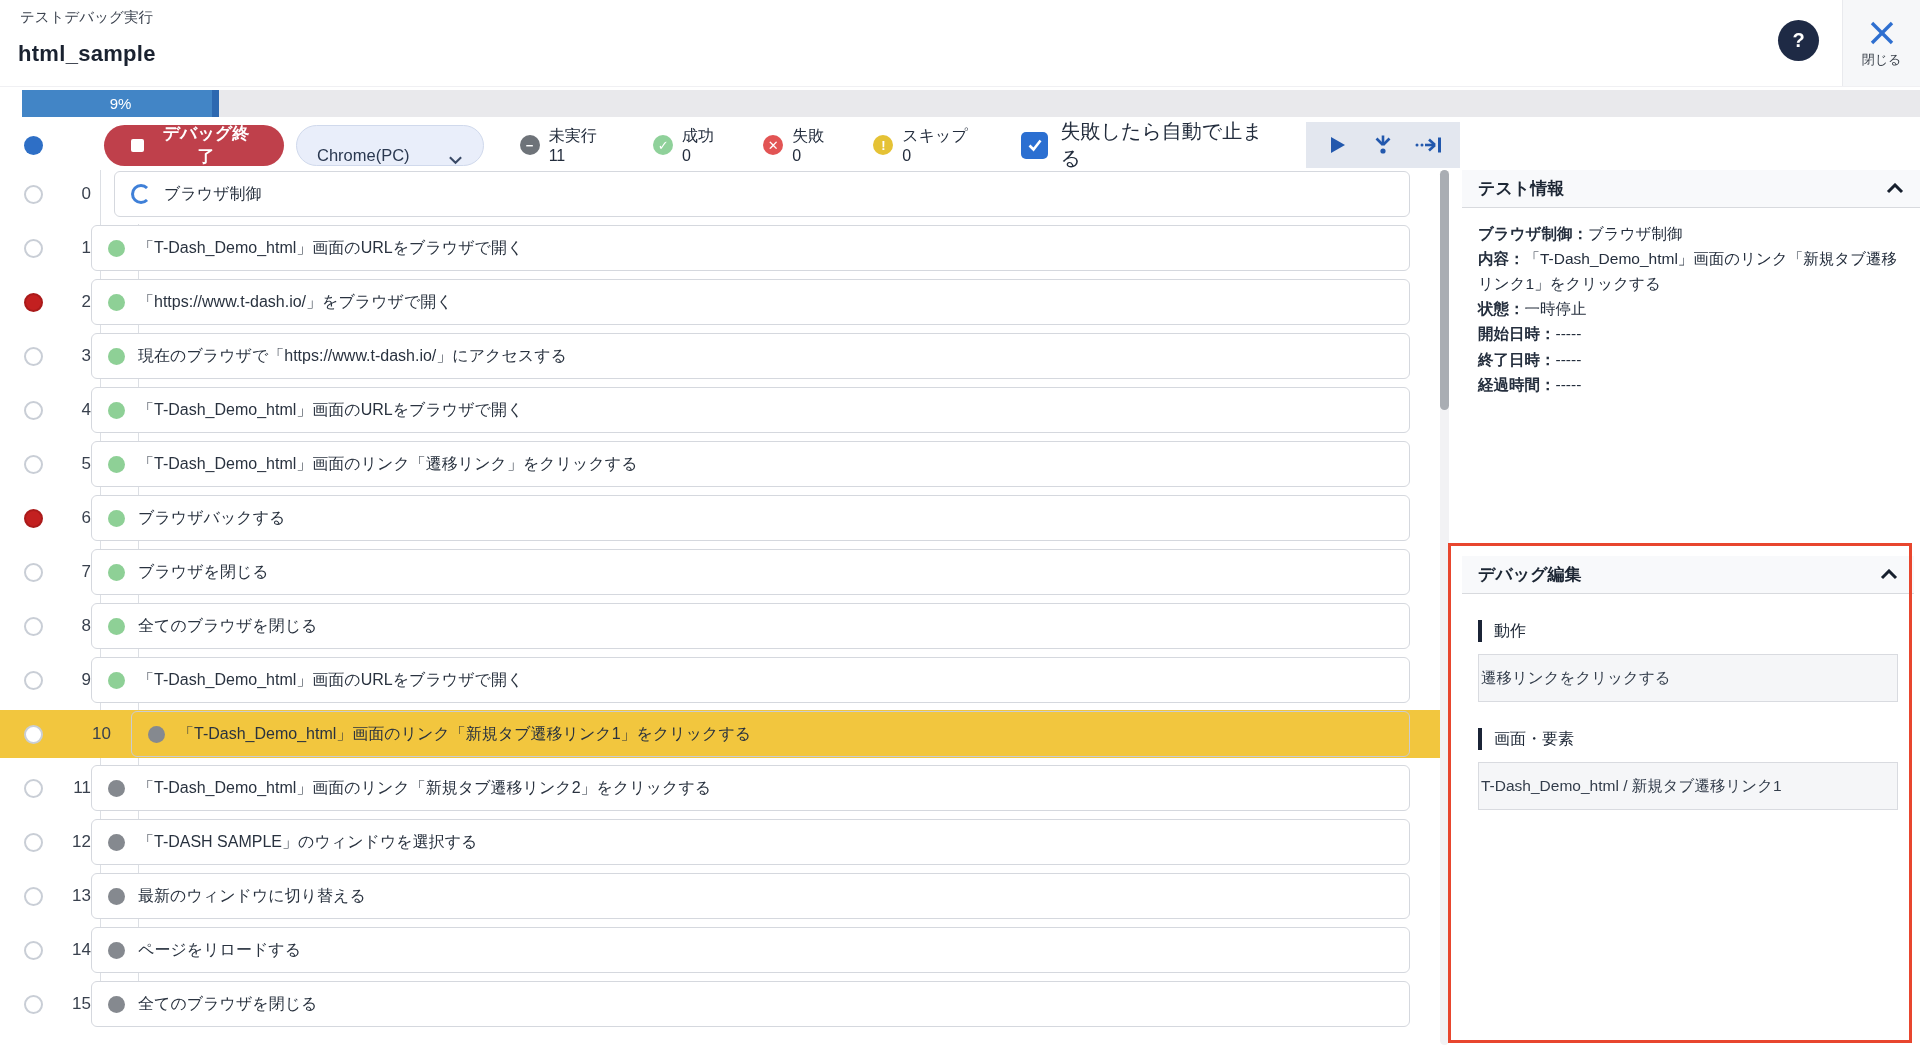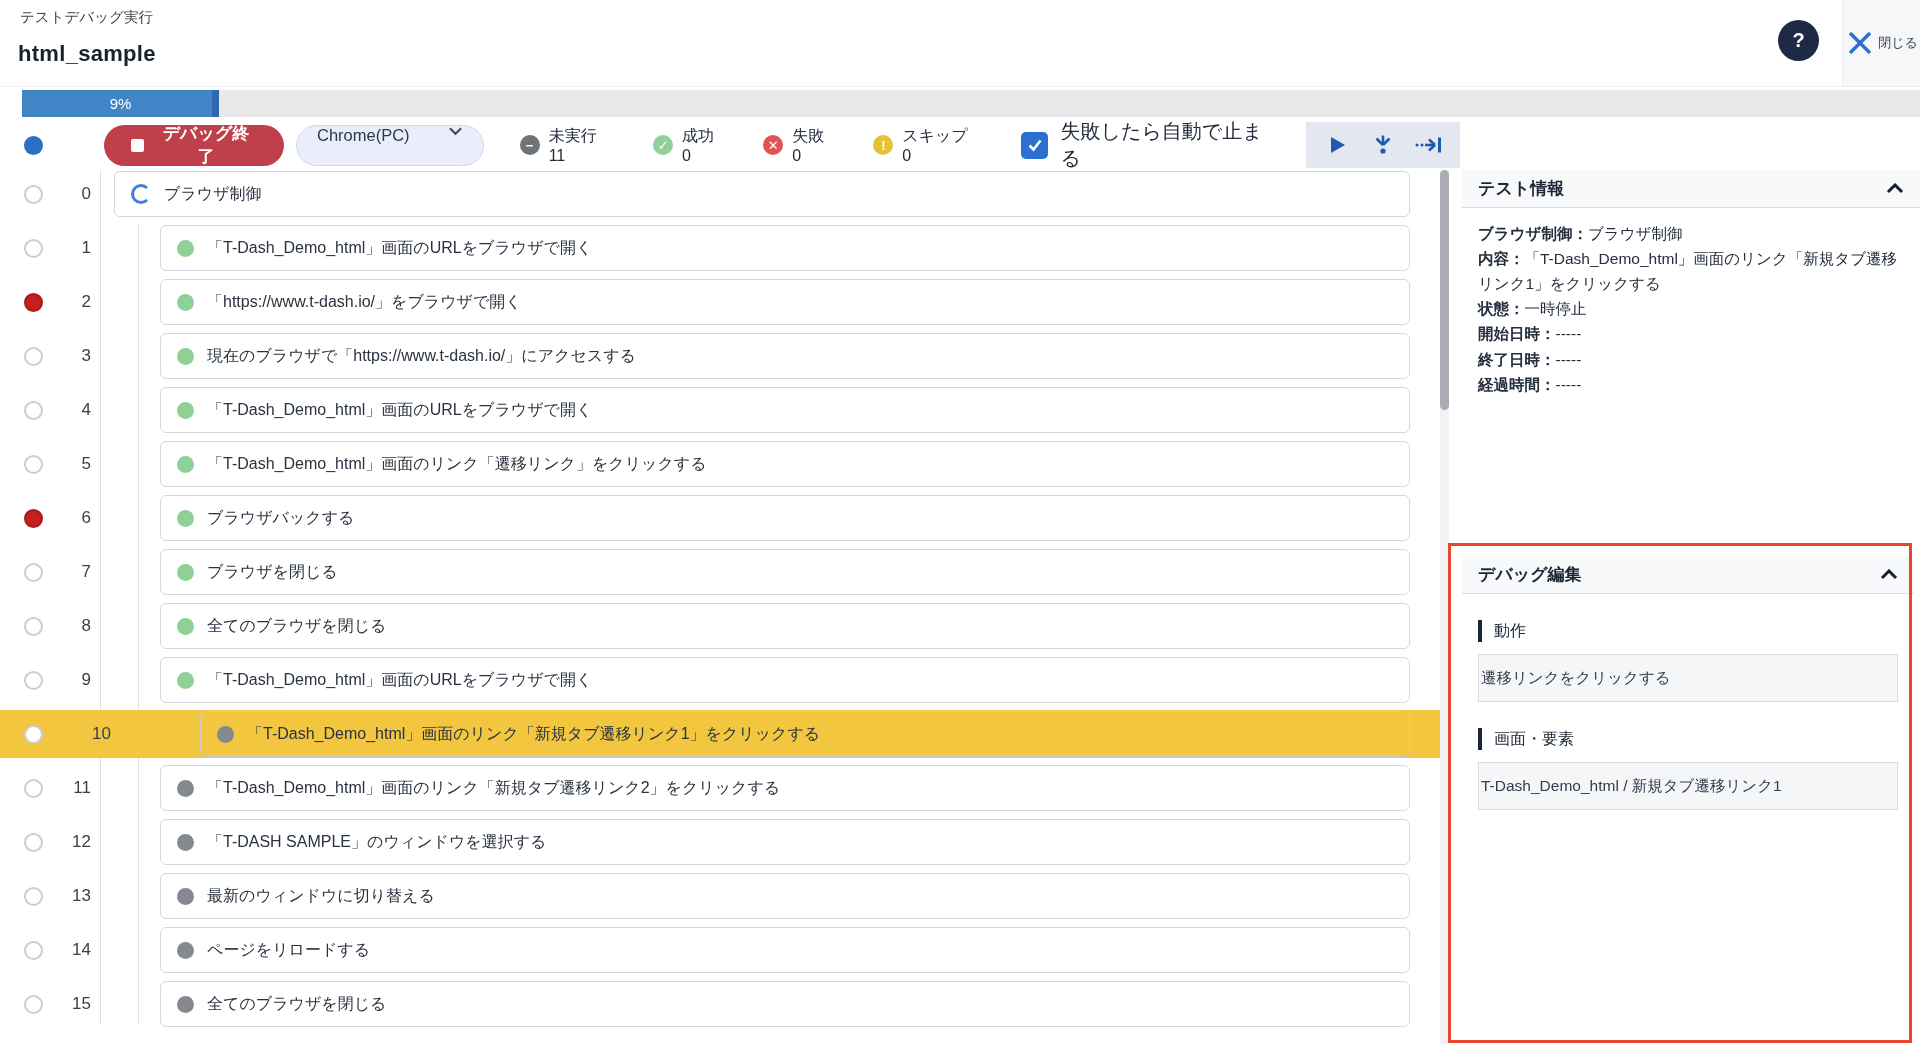--- a/index.html
+++ b/index.html
@@ -7,58 +7,58 @@
        font-family:"Liberation Sans","DejaVu Sans",sans-serif;}
 
   
   .hdr{position:absolute;left:0;top:0;width:1920px;height:86px;background:#fff;border-bottom:1px solid #f0f0f3;}
   .hdr-sub{position:absolute;left:20px;top:8px;font-size:14.5px;color:#3d4450;}
   .hdr-title{position:absolute;left:18px;top:30px;font-size:22px;font-weight:bold;color:#1a2230;letter-spacing:.3px;margin-top:11px;}
   .help-btn{position:absolute;left:1778px;top:20px;width:41px;height:41px;border-radius:50%;background:#1e2a45;
             color:#fff;font-size:20px;font-weight:bold;display:flex;align-items:center;justify-content:center;cursor:pointer;border:none;}
   .hdr-divider{position:absolute;left:1842px;top:0;width:1px;height:86px;background:#e9eaee;}
   .close-region{position:absolute;left:1843px;top:0;width:77px;height:86px;background:#f6f7f9;
-                display:flex;flex-direction:row;align-items:center;justify-content:center;gap:3px;cursor:pointer;}
+                display:flex;flex-direction:column;align-items:center;justify-content:center;gap:3px;cursor:pointer;}
   .close-label{font-size:13px;color:#3b424c;}
 
   
   .progress{position:absolute;left:22px;top:90px;width:1898px;height:27px;background:#e9e9ec;}
   .progress-fill{position:relative;height:100%;width:197px;background:#4285c6;display:flex;align-items:center;justify-content:center;}
   .progress-cap{position:absolute;right:0;top:0;width:7px;height:100%;background:#2d68b0;}
   .progress-label{color:#fff;font-size:15px;}
 
   
   .toolbar{position:absolute;left:0;top:121px;width:1460px;height:48px;display:flex;align-items:center;background:#fff;}
   .bp-all{margin-left:24px;width:19px;height:19px;border-radius:50%;background:#2e6fc6;flex:none;cursor:pointer;}
   .stop-btn{margin-left:61px;height:41px;padding:0 27px;border:none;border-radius:21px;background:#bf404b;color:#fff;
             font-size:17px;font-weight:bold;display:flex;align-items:center;gap:11px;cursor:pointer;
             font-family:inherit;}
   .stop-sq{width:13px;height:13px;background:#fff;border-radius:2px;flex:none;}
   .browser-dd{margin-left:12px;height:41px;padding:0 20px;border-radius:21px;background:#e9eefa;border:1px solid #d0d9ec;
-              display:flex;align-items:flex-start;font-size:16.5px;color:#2a3850;cursor:pointer;box-sizing:border-box;}
+              display:flex;align-items:flex-end;font-size:16.5px;color:#2a3850;cursor:pointer;box-sizing:border-box;}
   .browser-dd .dd-gap{width:38px;}
   .statuses{display:flex;align-items:center;gap:37px;margin-left:36px;}
   .status{display:flex;align-items:center;gap:9px;font-size:16px;color:#232d3d;}
   .sicon{width:20px;height:20px;border-radius:50%;color:#fff;font-size:13px;font-weight:bold;
          display:flex;align-items:center;justify-content:center;flex:none;line-height:1;}
   .autostop{display:flex;align-items:center;gap:12px;margin-left:42px;}
   .cb{width:27px;height:27px;border-radius:5px;background:#2b6fd1;display:flex;align-items:center;justify-content:center;cursor:pointer;flex:none;}
   .autostop-label{font-size:20px;color:#232d3d;}
   .controls{margin-left:26px;height:46px;background:#e3e7ef;display:flex;align-items:center;padding:0 8px;}
   .ctl{width:46px;height:40px;display:flex;align-items:center;justify-content:center;background:transparent;border:none;cursor:pointer;}
 
   
   .steps{position:absolute;left:0;top:170px;width:1448px;}
   .guide1{position:absolute;left:100px;top:0;width:1px;height:854px;background:#dcdfe4;}
   .guide2{position:absolute;left:138px;top:54px;width:1px;height:800px;background:#dcdfe4;}
   .step-row{height:48px;margin-bottom:6px;display:flex;align-items:center;position:relative;}
   .radio{margin-left:24px;width:15px;height:15px;border:2px solid #c9ced6;border-radius:50%;background:#fff;flex:none;cursor:pointer;}
   .radio.bp{background:#c32020;border-color:#aa1a1a;}
   .num{width:48px;text-align:right;font-size:17px;color:#39414e;flex:none;}
-  .card{margin-left:69px;margin-right:38px;flex:1;height:46px;background:#fff;border:1px solid #d5d8de;border-radius:6px;
+  .card{margin-right:38px;flex:1;height:46px;background:#fff;border:1px solid #d5d8de;border-radius:6px;
         display:flex;align-items:center;padding:0 16px;gap:13px;box-sizing:border-box;cursor:pointer;}
   .step-row.group .card{margin-left:23px;}
   .dot{width:17px;height:17px;border-radius:50%;flex:none;}
   .dot.green{background:#8ed096;}
   .dot.gray{background:#85898f;}
   .spinner{width:14px;height:14px;border:3px solid #3f80d8;border-right-color:transparent;border-radius:50%;flex:none;}
   .stext{font-size:16px;color:#29323f;white-space:nowrap;}
   .step-row.hl{background:#f2c63e;gap:20px;}
   .step-row.hl .card{background:transparent;border-color:#caccd1;}
 

